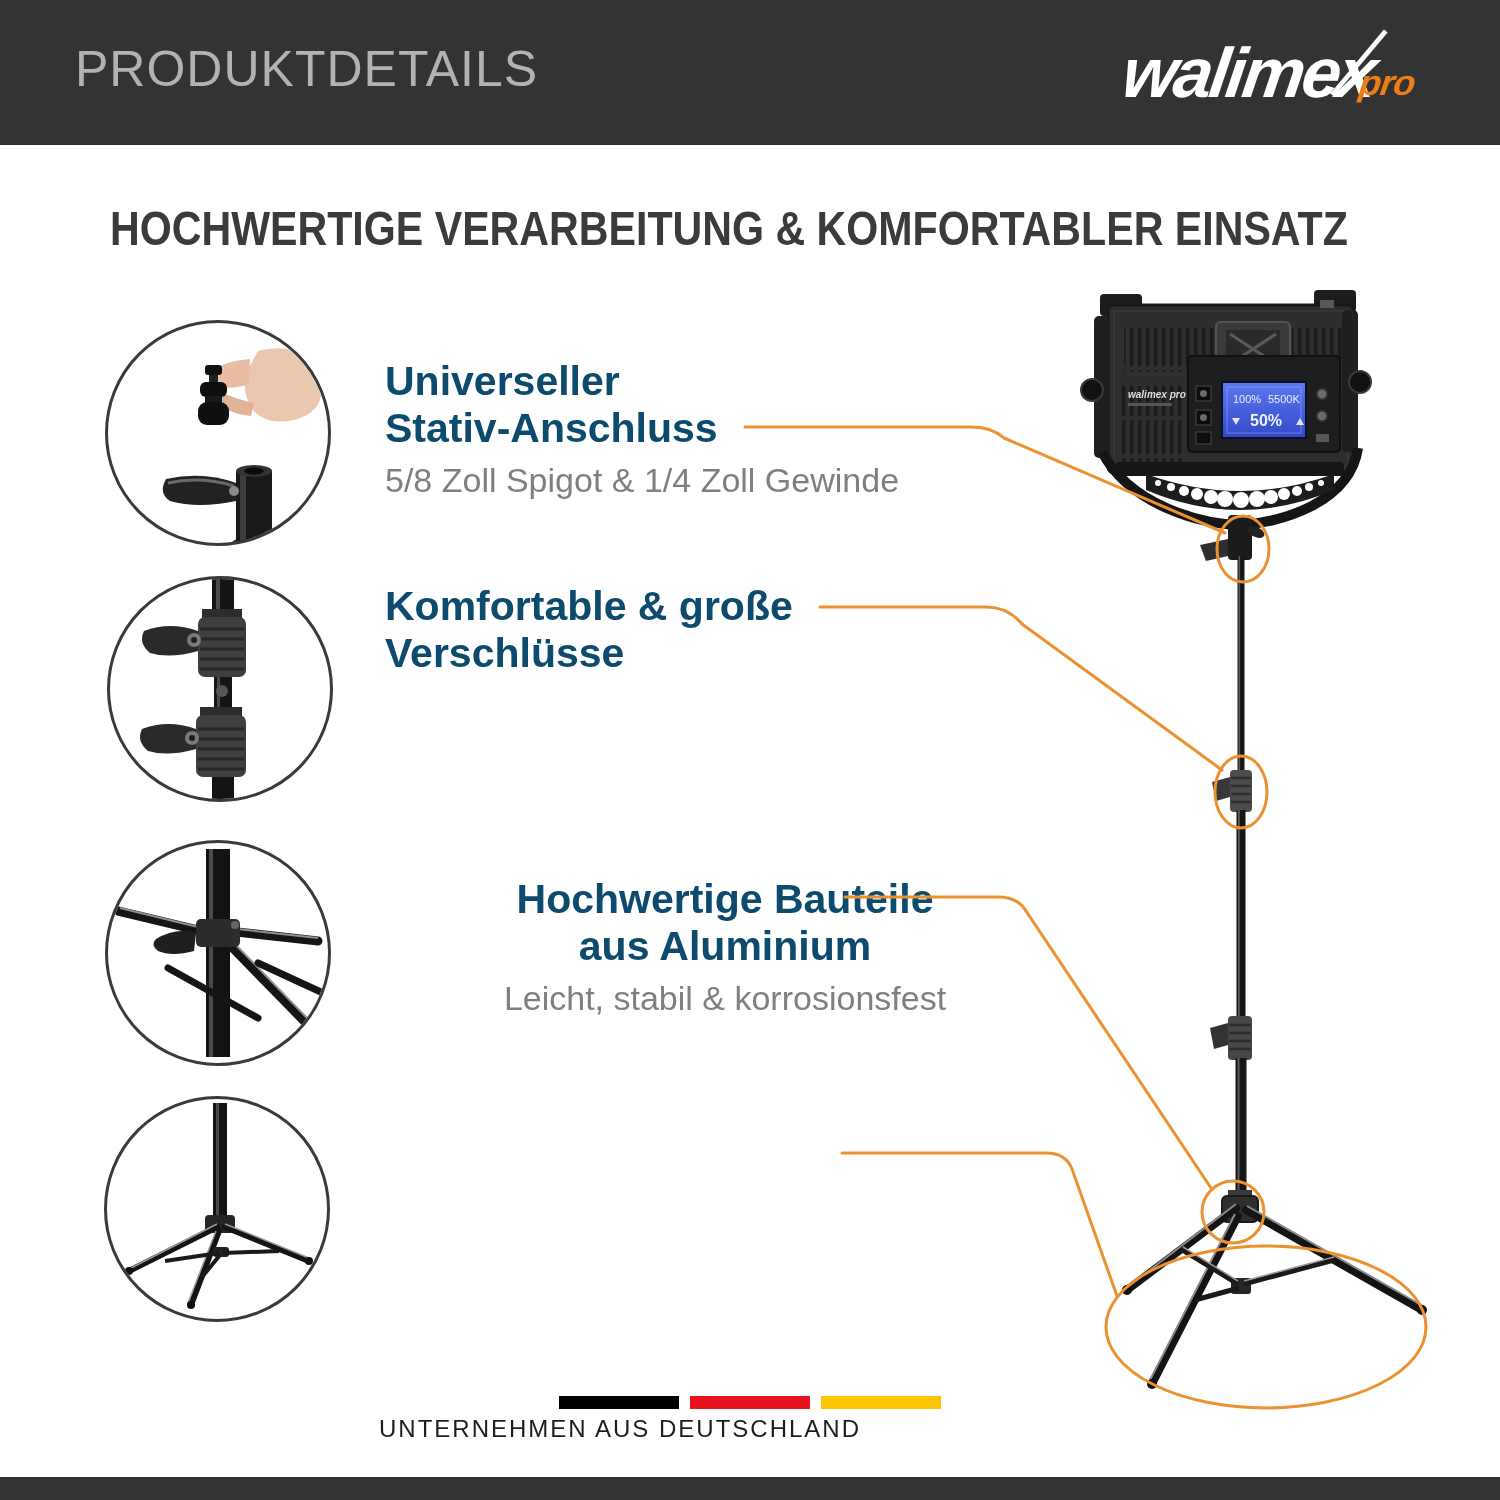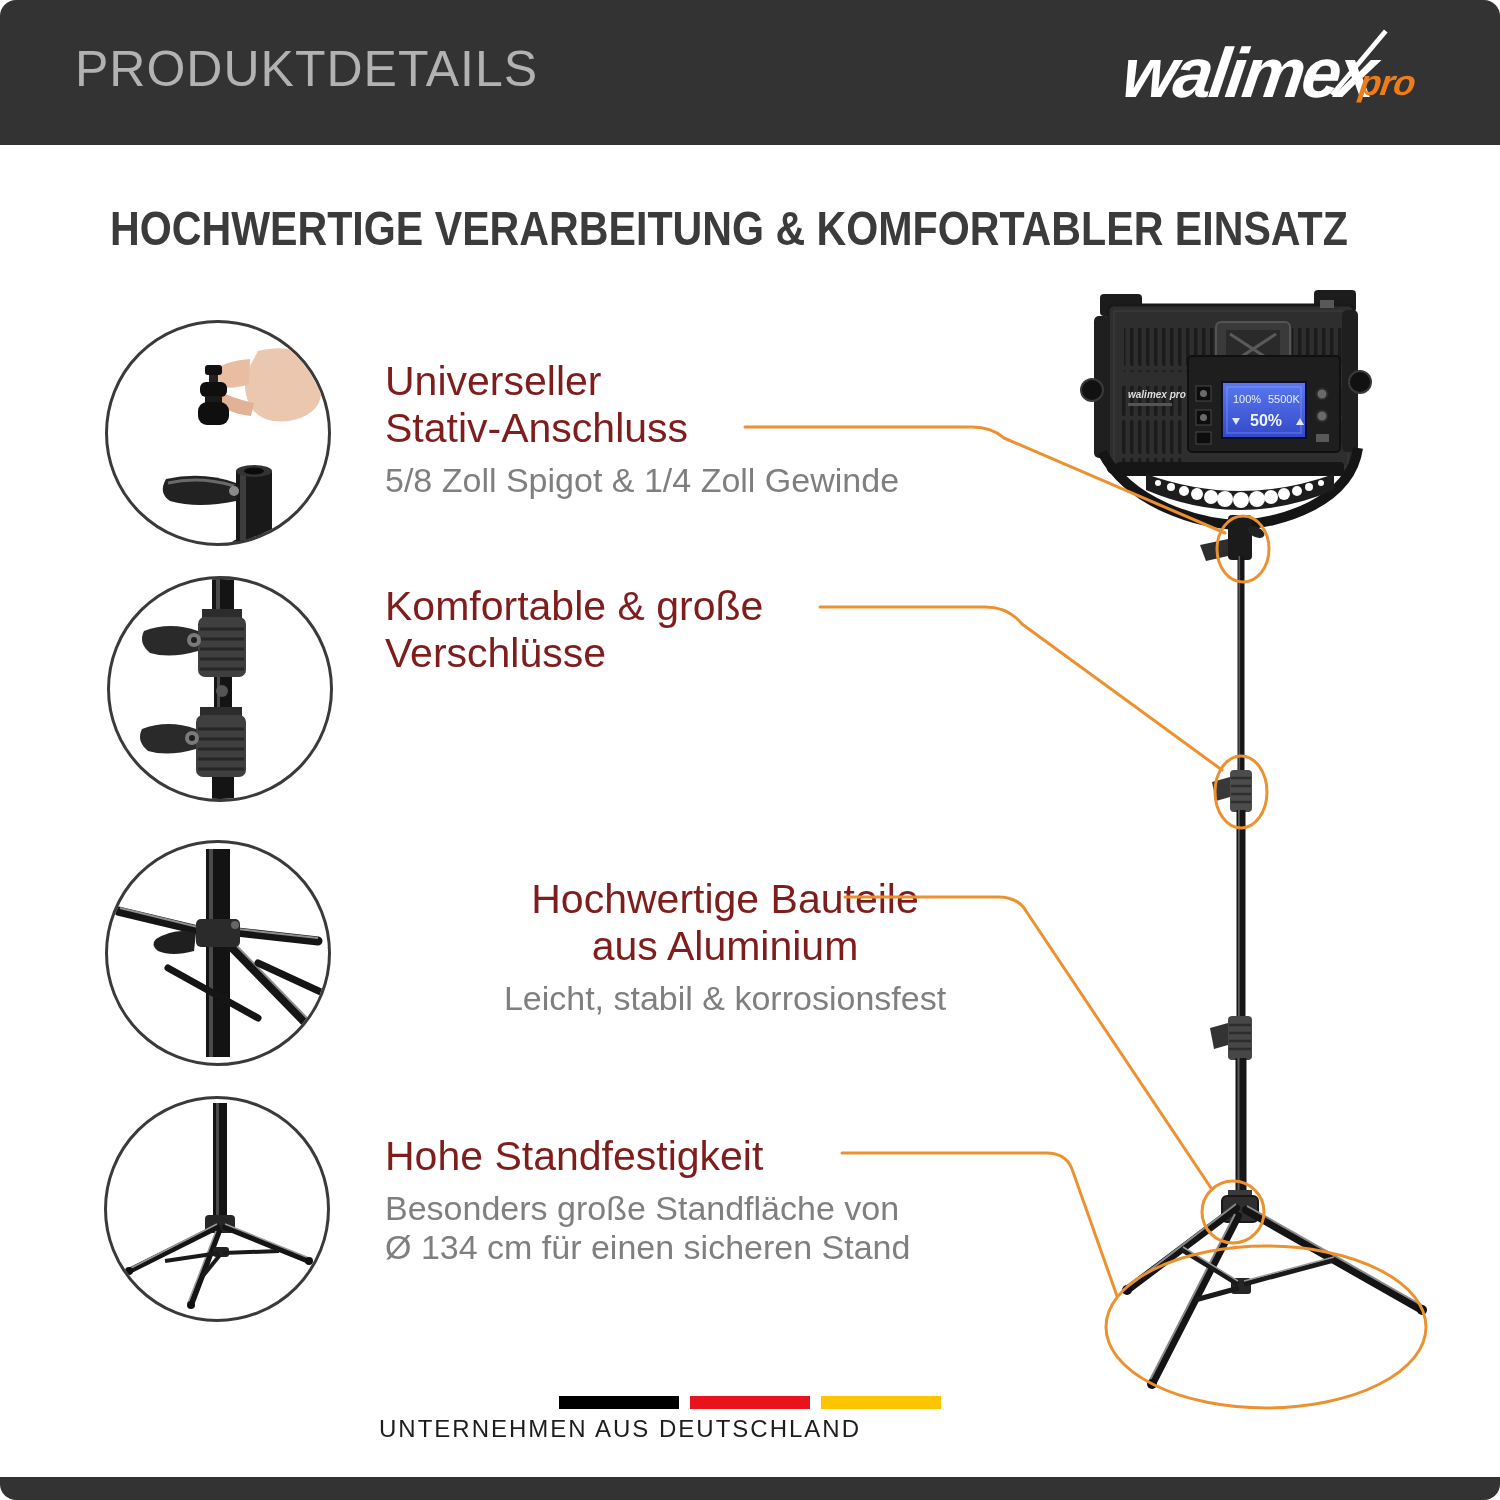--- a/index.html
+++ b/index.html
@@ -1,17 +1,17 @@
 <!DOCTYPE html>
 <html><head>
 <meta charset="utf-8">
 <style>
   html,body{margin:0;padding:0;background:#fff;}
   .canvas{position:relative;width:1500px;height:1500px;background:#ffffff;
-          font-family:"Liberation Sans", sans-serif;overflow:hidden;border-radius:16px;}
+          font-family:"Liberation Sans", sans-serif;overflow:hidden;}
 
   
   .topbar{position:absolute;left:0;top:0;width:1500px;height:145px;background:#333333;}
   .pd-title{position:absolute;left:75px;top:40px;font-size:50px;letter-spacing:1px;
             color:#b2b2b2;font-weight:400;}
   .brand{position:absolute;left:1123px;top:28px;height:90px;transform:skewX(-8deg);}
   .brand-main{font-size:70px;font-weight:bold;font-style:italic;color:#ffffff;
               letter-spacing:-3px;line-height:90px;}
   .brand-sub{position:absolute;left:238px;top:34px;font-size:36px;font-weight:bold;
              font-style:italic;color:#ED7D17;letter-spacing:-1px;}
@@ -22,21 +22,21 @@
   .subhead{position:absolute;left:110px;top:200px;font-size:49px;font-weight:bold;
            color:#3b3b3b;white-space:nowrap;transform:scaleX(0.84);transform-origin:left center;}
 
   
   .inset{position:absolute;width:220px;height:220px;border:3px solid #3a3a3a;border-radius:50%;
          background:#fff;overflow:hidden;}
   .inset svg{display:block;}
 
   
   .feature{position:absolute;left:385px;width:680px;}
-  .f-title{font-size:41px;line-height:47px;font-weight:normal;color:#7f1d1d;white-space:pre-line;}
+  .f-title{font-size:41px;line-height:47px;font-weight:bold;color:#0c4a6e;white-space:pre-line;}
   .f-body{margin-top:9px;font-size:34px;line-height:39px;color:#7f7f7f;white-space:pre-line;}
 
   
   .scene{position:absolute;left:0;top:0;}
 
   
   .flagbars{position:absolute;left:0;top:1396px;width:1500px;display:flex;
             justify-content:center;gap:11px;}
   .flagbar{width:120px;height:13px;}
   .flag-black{background:#000000;}
@@ -162,25 +162,20 @@
   </div>
   <div class="feature" style="top:583px;">
     <div class="f-title">Komfortable &amp; große
 Verschlüsse</div>
   </div>
   <div class="feature" style="top:876px;text-align:center;">
     <div class="f-title">Hochwertige Bauteile
 aus Aluminium</div>
     <div class="f-body">Leicht, stabil &amp; korrosionsfest</div>
   </div>
-  <div class="feature" style="top:1133px;">
-    <div class="f-title">Hohe Standfestigkeit</div>
-    <div class="f-body">Besonders große Standfläche von
-Ø 134 cm für einen sicheren Stand</div>
-  </div>
 
   <svg class="scene" width="1500" height="1500" viewBox="0 0 1500 1500">
     <defs>
       <pattern id="vt" width="8" height="46" patternUnits="userSpaceOnUse">
         <rect x="2" y="2" width="3.5" height="42" rx="1.5" fill="#1b1b1b"></rect>
       </pattern>
       <pattern id="vt2" width="8" height="38" patternUnits="userSpaceOnUse">
         <rect x="2" y="2" width="3.5" height="34" rx="1.5" fill="#1b1b1b"></rect>
       </pattern>
       <linearGradient id="lcdg" x1="0" y1="0" x2="0" y2="1">

